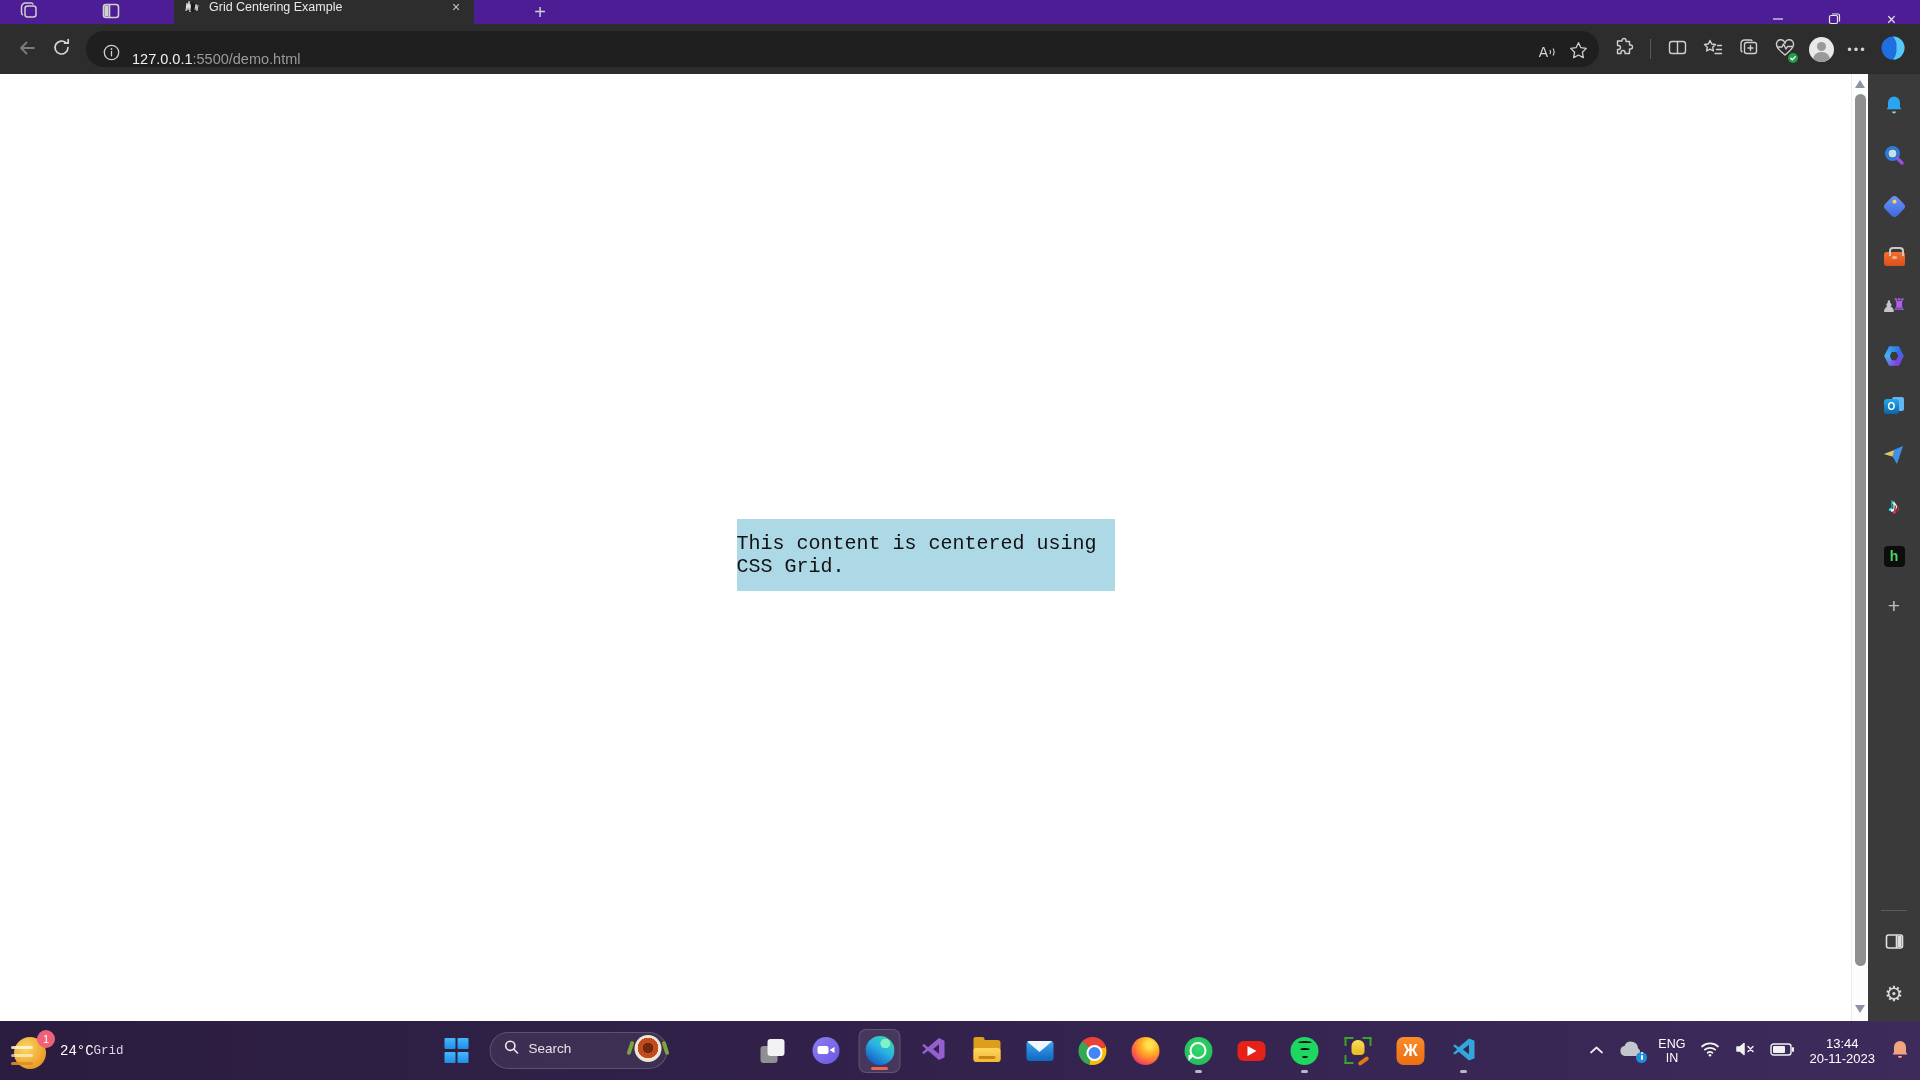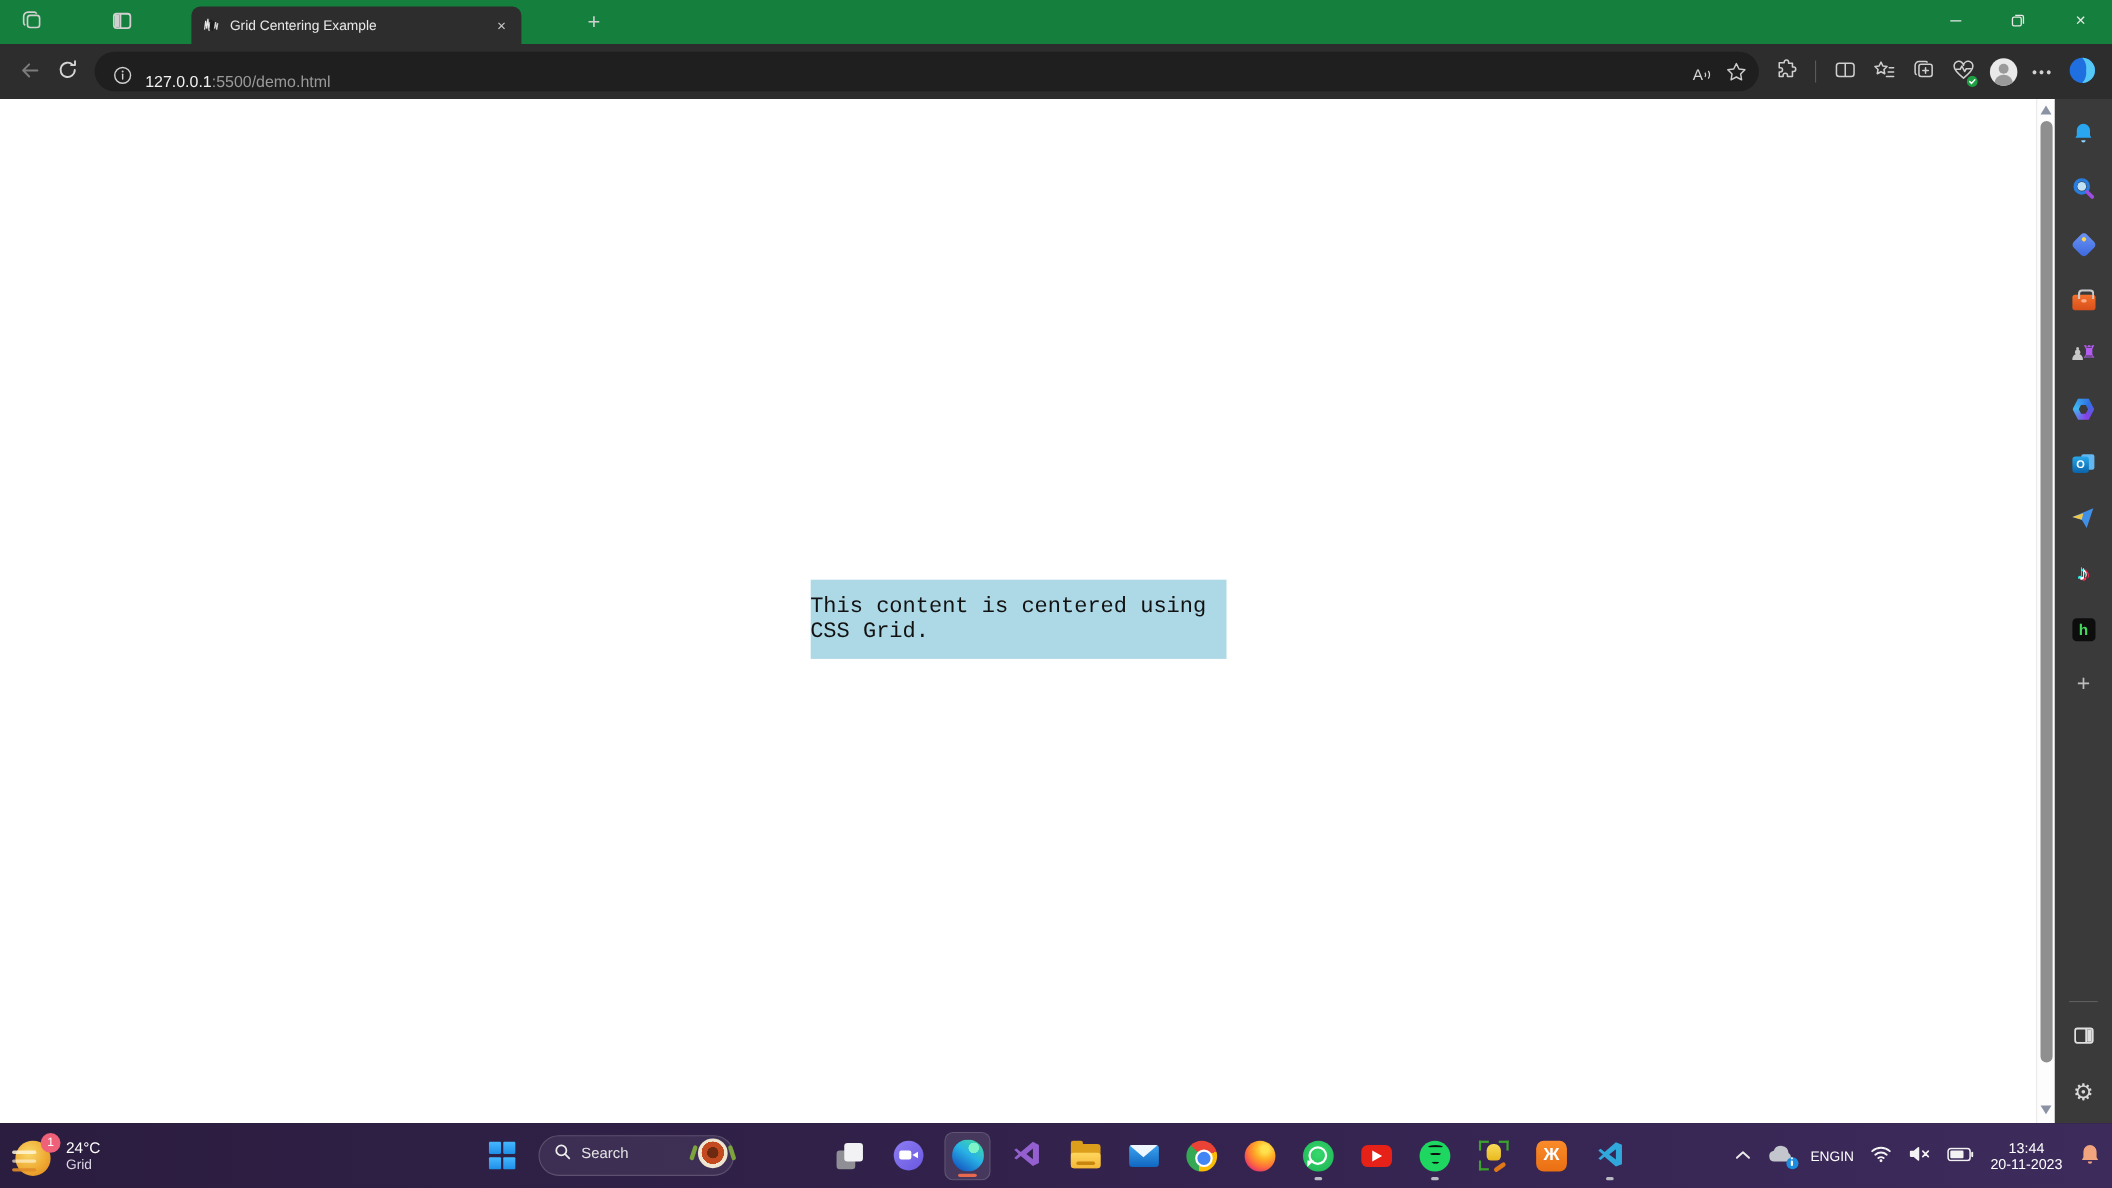--- a/index.html
+++ b/index.html
@@ -1,21 +1,21 @@
 <!DOCTYPE html>
 <html><head>
 <meta charset="utf-8">
 <style>
   * { margin:0; padding:0; box-sizing:border-box; }
   html,body { width:1920px; height:1080px; overflow:hidden; background:#000;
               font-family:"Liberation Sans", sans-serif; }
   .browser { width:1920px; height:1080px; display:flex; flex-direction:column; }
 
   
-  .tabstrip { height:40px; background:#15803d; display:flex; align-items:flex-end; padding-left:10px; flex:none;gap:44px; }
+  .tabstrip { height:24px; background:#4c1d95; display:flex; align-items:flex-end; padding-left:10px; flex:none;gap:44px; }
   .strip-btn { align-self:center; width:38px; height:32px; display:grid; place-items:center; background:none; border:0; cursor:pointer; }
   .tab { width:300px; height:34px; background:#2d2d2d; border-radius:8px 8px 0 0; display:flex; align-items:center; padding:0 8px 0 10px; }
   .favicon { width:16px; height:16px; margin-right:9px; flex:none; }
   .tab-title { flex:1; color:#e9e9e9; font-size:12.5px; white-space:nowrap; overflow:hidden; }
   .tab-close { width:20px; height:20px; display:grid; place-items:center; color:#c4c4c4; font-size:14px; border-radius:4px; cursor:pointer; }
   .newtab { align-self:center; width:32px; height:30px; margin-left:6px; background:none; border:0; color:#cfcfcf; font-size:20px; font-weight:300; cursor:pointer; }
   .win-controls { margin-left:auto; align-self:stretch; display:flex; }
   .win-btn { width:57px; height:40px; display:grid; place-items:center; background:none; border:0; color:#e8e8e8; cursor:pointer; }
   .win-btn.close-btn { font-size:16px; font-weight:300; }
 
@@ -72,21 +72,21 @@
   .gear-glyph { color:#d8d8d8; font-size:21px; line-height:1; }
 
   
   .taskbar { height:59px; flex:none; position:relative; color:#fff;
              background:linear-gradient(90deg,#2b1d3f 0%,#32224c 50%,#3d2b5c 100%); }
   .tb-left { position:absolute; left:14px; top:0; bottom:0; display:flex; align-items:center; gap:10px; cursor:pointer; }
   .weather-ico { width:36px; height:36px; position:relative; }
   .sun { width:32px; height:32px; border-radius:50%; background:radial-gradient(circle at 38% 35%,#f8d768,#efab33 55%,#e2841f); position:absolute; bottom:0; left:0; }
   .sun::before { content:""; position:absolute; top:9px; left:-3px; width:22px; height:3px; border-radius:2px; background:rgba(255,244,214,.85); box-shadow:0 8px 0 rgba(255,244,214,.65), 0 16px 0 rgba(224,140,40,.9); }
   .w-badge { position:absolute; top:-3px; right:-5px; width:18px; height:18px; border-radius:50%; background:#ef6079; color:#fff; font-size:11px; display:grid; place-items:center; }
-  .weather-txt { display:flex; flex-direction:column; line-height:16px; }
+  .weather-txt { display:flex; flex-direction:row; line-height:16px;font-family:Liberation Mono, monospace; }
   .w-temp { font-size:14px; color:#ffffff; }
   .w-cond { font-size:12.5px; color:#dcd7e6; }
 
   .tb-center { position:absolute; left:50%; top:0; bottom:0; transform:translateX(-50%); display:flex; align-items:center; gap:13px; }
   .task-ico { width:40px; height:40px; display:grid; place-items:center; background:none; border:0; border-radius:6px; position:relative; cursor:pointer; }
   .run-dot { position:absolute; bottom:-2px; left:50%; transform:translateX(-50%); width:7px; height:3px; border-radius:2px; background:#b9b9c4; }
   .start-i { width:25px; height:25px; display:grid; grid-template-columns:11px 11px; grid-template-rows:11px 11px; gap:2.5px; }
   .start-i span { background:linear-gradient(180deg,#46b7ff,#1e8fe8); border-radius:1px; }
   .search-pill { width:178px; height:37px; border-radius:19px; background:rgba(255,255,255,.07); border:1px solid rgba(255,255,255,.17); display:flex; align-items:center; gap:9px; padding:0 5px 4px 13px; margin-right:72px; cursor:pointer; }
   .search-lbl { font-size:13.5px; color:#e4e4e4; flex:1; text-align:left; }
@@ -128,21 +128,21 @@
   .db-i { width:27px; height:27px; position:relative; }
   .db-i .c1 { position:absolute; top:0; left:0; width:9px; height:9px; border-left:2.6px solid #3ba32c; border-top:2.6px solid #3ba32c; }
   .db-i .c2 { position:absolute; bottom:0; left:0; width:9px; height:9px; border-left:2.6px solid #3ba32c; border-bottom:2.6px solid #3ba32c; }
   .db-i .c3 { position:absolute; top:0; right:0; width:9px; height:9px; border-right:2.6px solid #3ba32c; border-top:2.6px solid #3ba32c; }
   .db-i .cyl { position:absolute; top:3px; left:7px; width:13px; height:15px; background:linear-gradient(180deg,#f8dc5a,#e9b81e); border-radius:6px 6px 4px 4px; }
   .db-i .wr { position:absolute; bottom:1px; right:2px; width:12px; height:4px; border-radius:2px; background:#e07818; transform:rotate(-35deg); }
   .xampp-i { width:28px; height:28px; border-radius:7px; background:linear-gradient(180deg,#fb8c2a,#e96f12); display:grid; place-items:center; color:#fff; font-weight:bold; font-size:16px; }
 
   .tb-right { position:absolute; right:10px; top:0; bottom:0; display:flex; align-items:center; gap:15px; }
   .tray-btn { background:none; border:0; color:#fff; display:grid; place-items:center; cursor:pointer; position:relative; }
-  .lang-blk { display:flex; align-items:center; line-height:14px; font-size:12.5px; color:#fff; cursor:pointer; }
+  .lang-blk { display:flex; flex-direction:column; align-items:center; line-height:14px; font-size:12.5px; color:#fff; cursor:pointer; }
   .clock-blk { display:flex; flex-direction:column; align-items:center; line-height:15px; font-size:13px; color:#fff; cursor:pointer; }
   .cloud-wrap { position:relative; }
   .cloud-badge { position:absolute; right:-4px; bottom:-2px; width:11px; height:11px; border-radius:50%; background:#1d8de0; display:grid; place-items:center; }
   .cloud-badge i { width:2px; height:5px; background:#fff; border-radius:1px; display:block; position:relative; }
   .cloud-badge i::before { content:""; position:absolute; top:-3px; left:0; width:2px; height:2px; background:#fff; border-radius:50%; }
 </style>
 </head>
 <body>
 
 <div class="browser">

